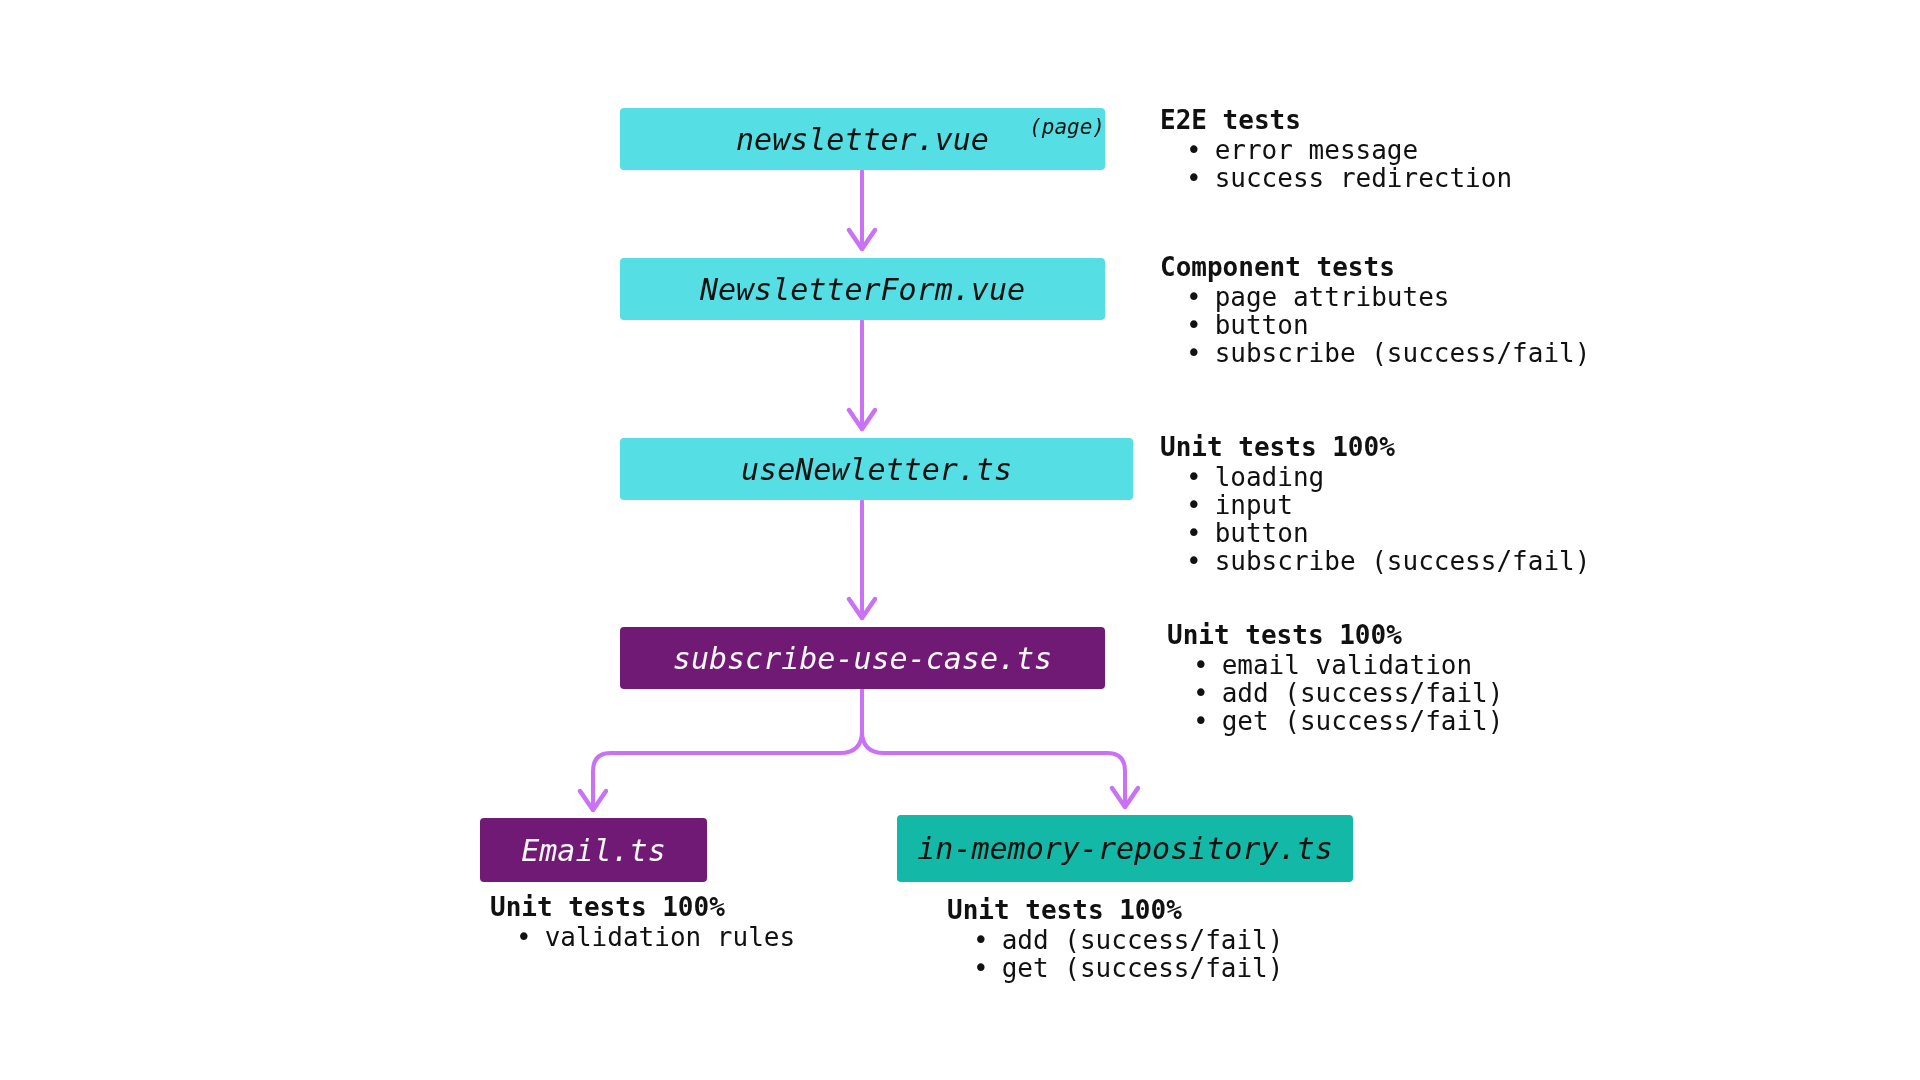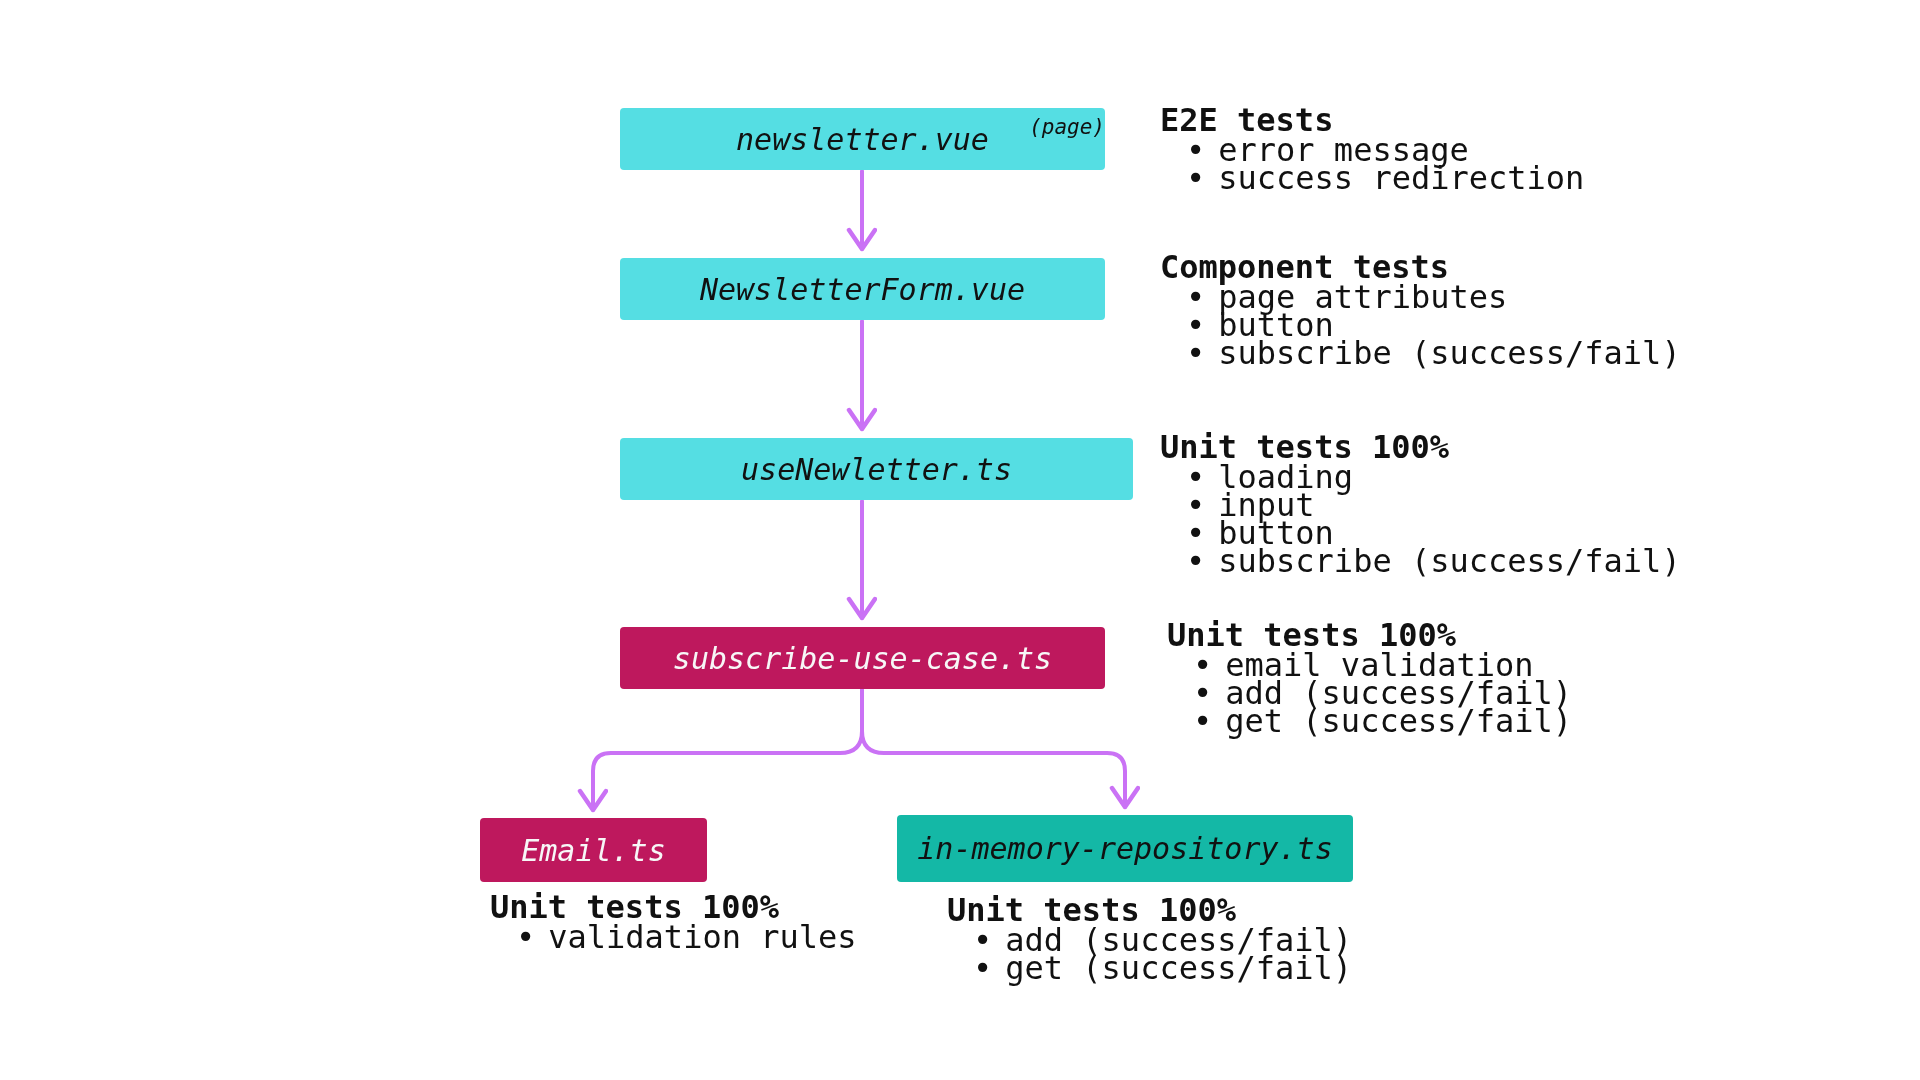--- a/index.html
+++ b/index.html
@@ -14,29 +14,29 @@
   .arrow-layer{position:absolute;left:0;top:0;pointer-events:none;}
   .node{
     position:absolute;
     border-radius:4px;
     display:flex;align-items:center;justify-content:center;
     font-size:30px;
     white-space:nowrap;
     font-style:italic;
   }
   .node.cyan{background:#55dee3;color:#111;}
-  .node.dark{background:#be185d;color:#f7f7f7;}
+  .node.dark{background:#701a75;color:#f7f7f7;}
   .node.green{background:#14b8a6;color:#111;}
   .node-badge{
     position:absolute;top:7px;right:0;
     font-size:21px;color:#111;
   }
   .annotation{
     position:absolute;
-    font-size:32px;line-height:28px;
+    font-size:26px;line-height:28px;
     white-space:nowrap;
   }
   .ann-title{font-weight:bold;margin-bottom:2px;}
   .bullet-row{display:flex;}
   .bullet-dot{padding-left:26px;padding-right:13px;}
 </style>
 </head>
 <body>
 
 <div class="canvas">

